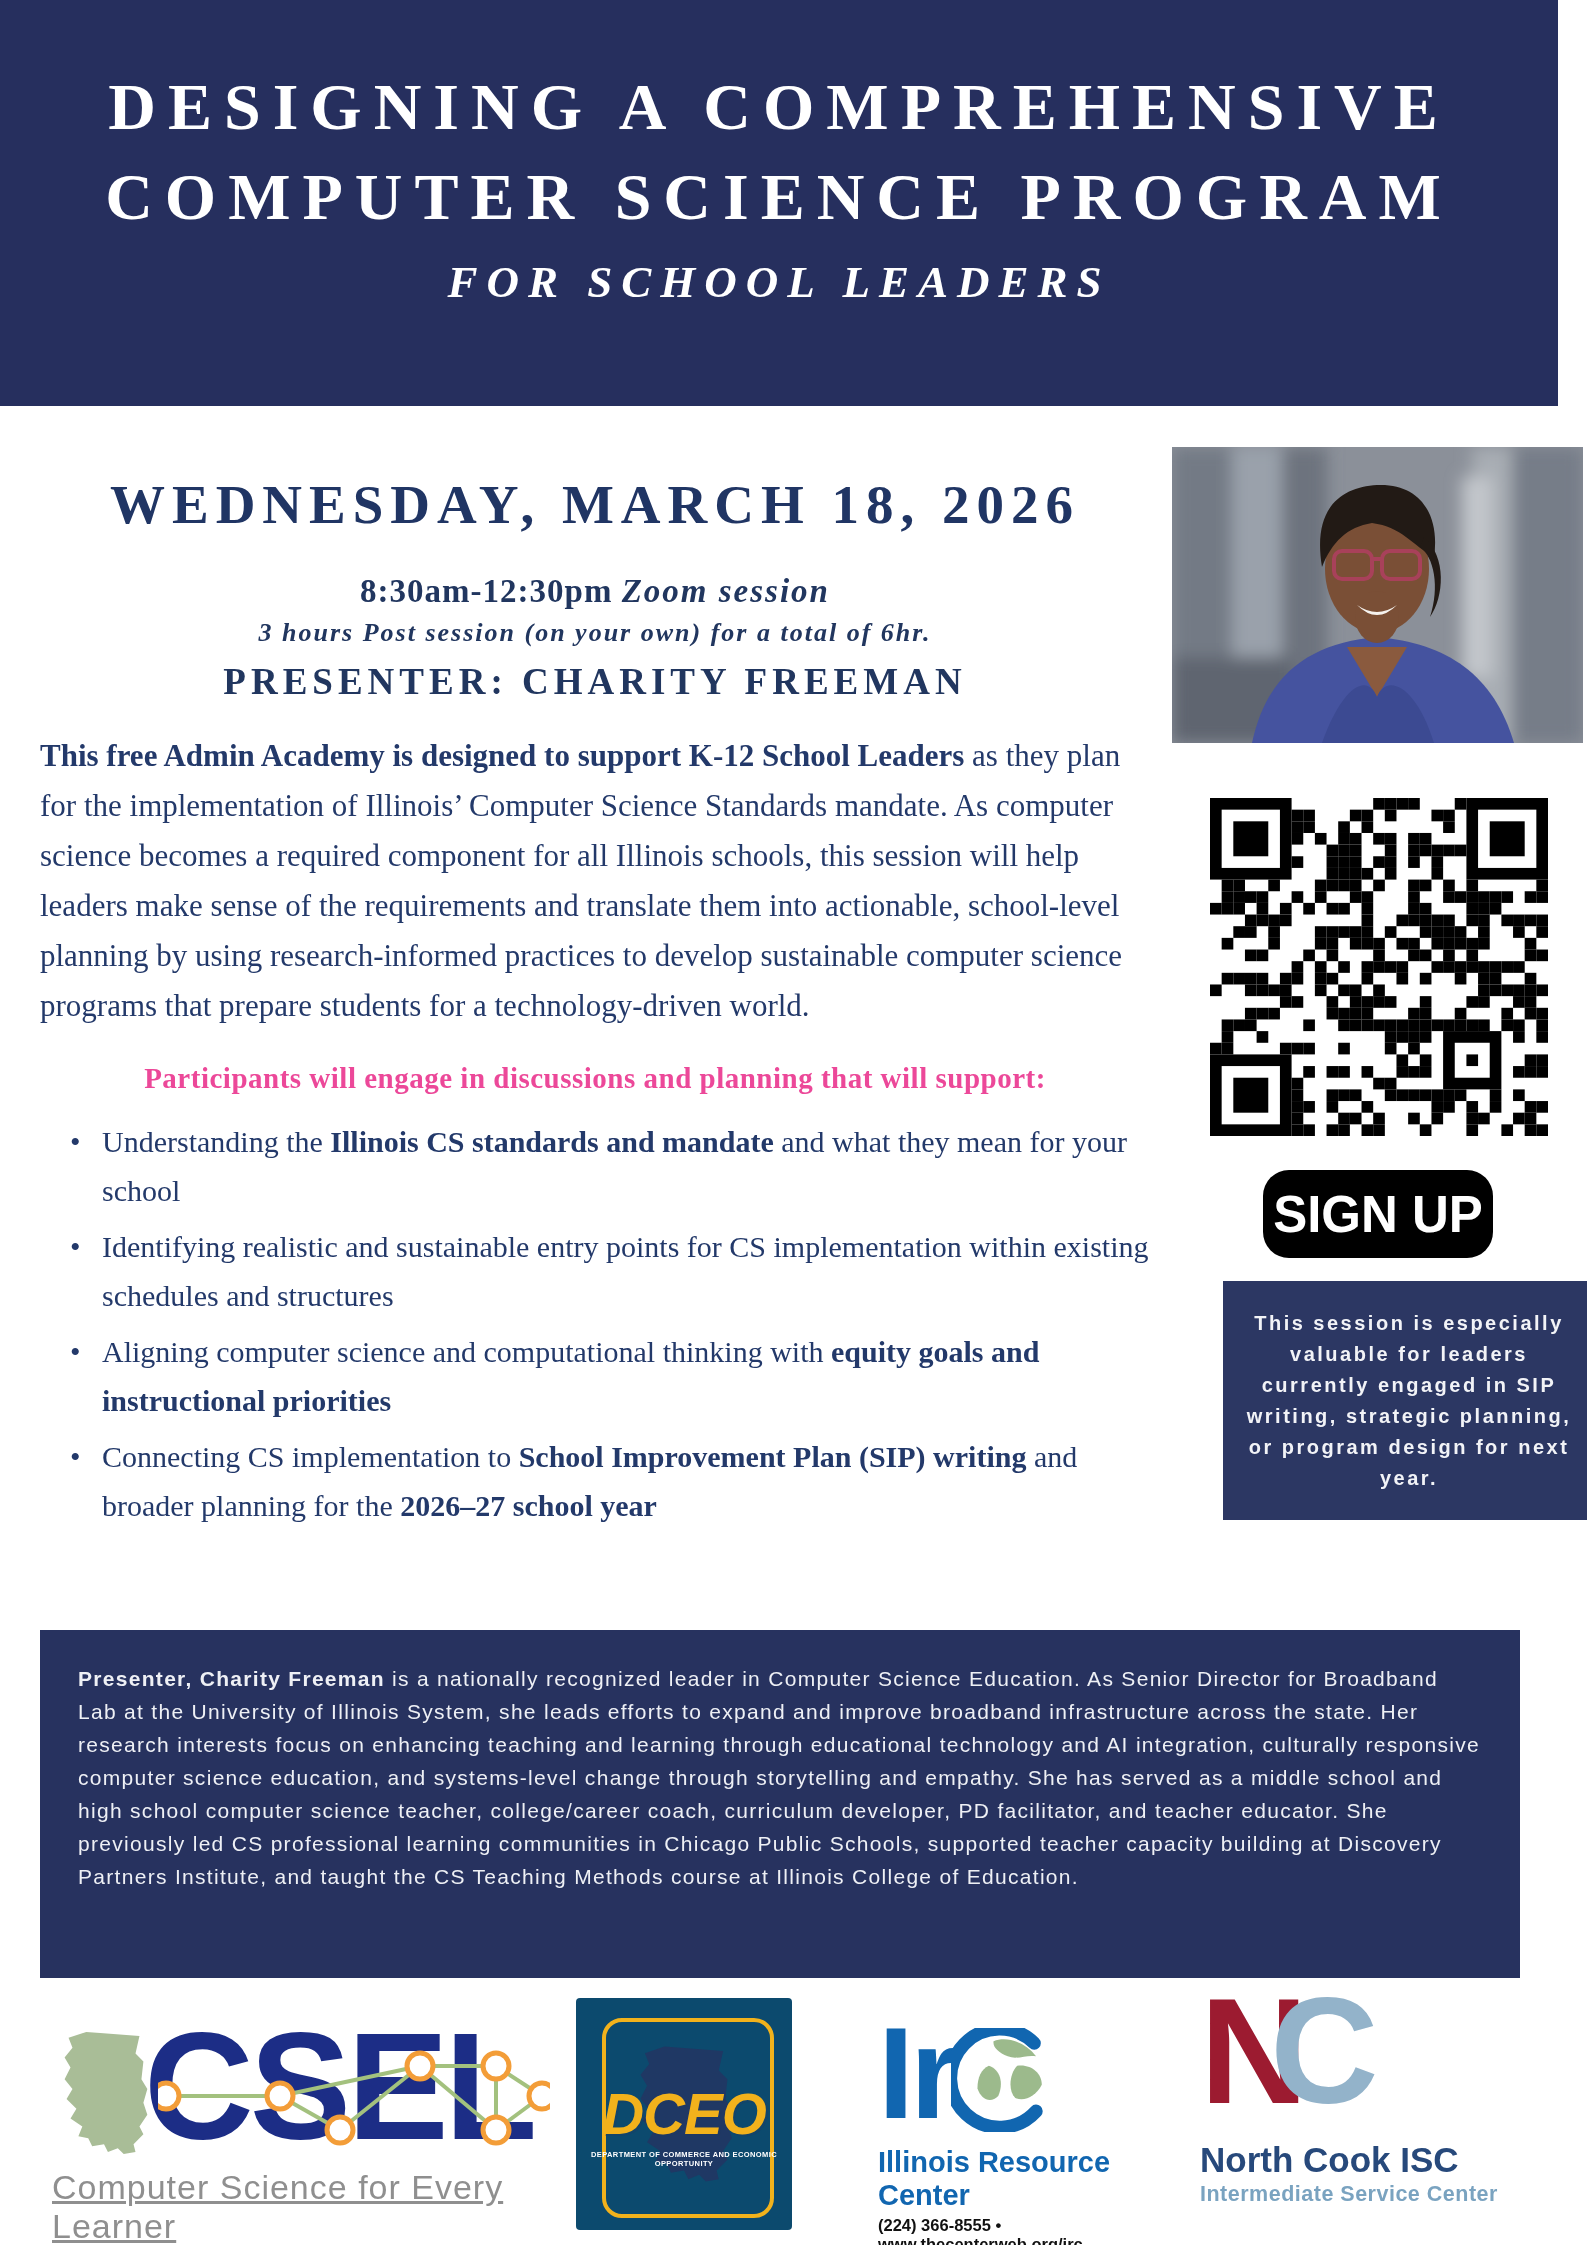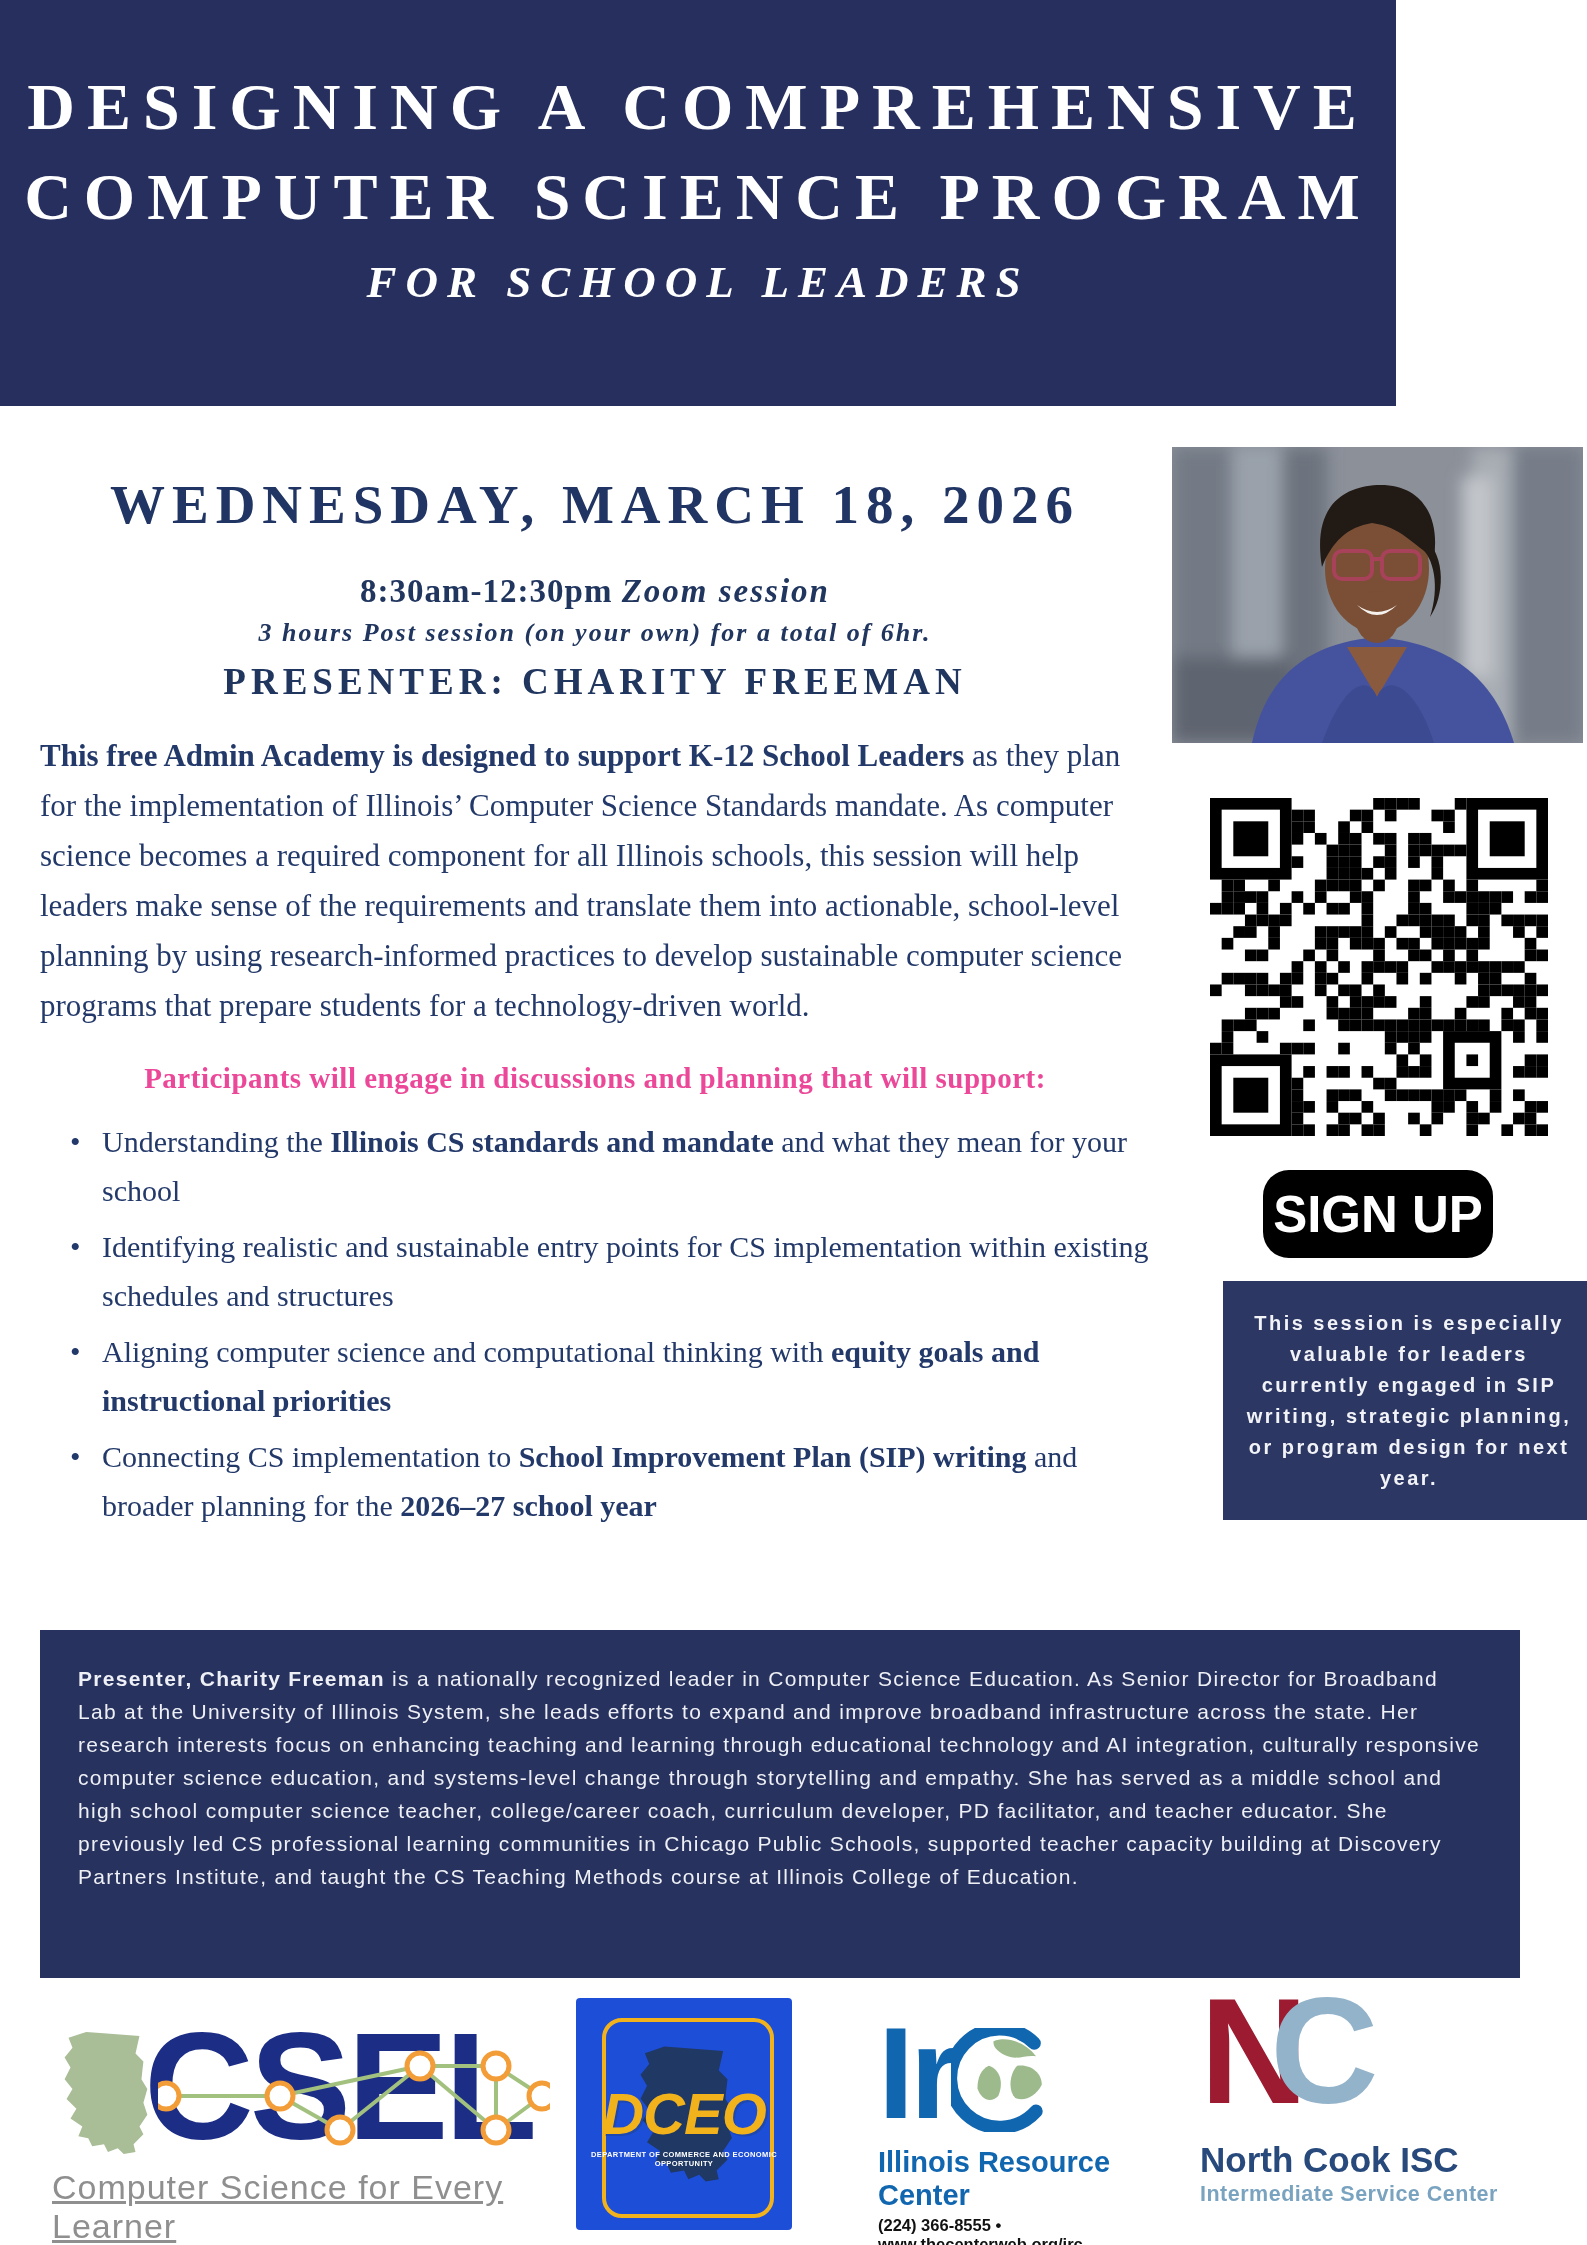--- a/index.html
+++ b/index.html
@@ -3,21 +3,21 @@
 <meta charset="utf-8">
 <style>
   html,body{margin:0;padding:0;}
   body{
     width:1587px;height:2245px;position:relative;background:#ffffff;overflow:hidden;
     font-family:"Liberation Serif","DejaVu Serif",serif;color:#21365f;
   }
 
   
   .banner{
-    position:absolute;left:0;top:0;width:1396px;height:406px;
+    position:absolute;left:0;top:0;width:1558px;height:406px;
     background:#262f5e;color:#ffffff;text-align:center;
   }
   .banner .t1,.banner .t2{
     font-size:66px;font-weight:bold;letter-spacing:12px;line-height:90px;
   }
   .banner .t1{padding-top:62px;}
   .banner .sub{
     font-size:45px;font-weight:bold;font-style:italic;letter-spacing:9px;margin-top:14px;text-align:center;
   }
 
@@ -87,21 +87,21 @@
     font-weight:bold;font-size:152px;line-height:152px;letter-spacing:-4px;color:#1c2d86;
   }
   .csel-net{position:absolute;left:118px;top:8px;width:392px;height:150px;pointer-events:none;}
   .csel-tagline{
     position:absolute;left:12px;top:158px;width:480px;
     font-family:"Liberation Sans","DejaVu Sans",sans-serif;
     font-size:34px;color:#8f8f8f;letter-spacing:1px;font-weight:400;text-decoration:underline;
   }
 
   .logo-dceo{
-    position:absolute;left:576px;top:1998px;width:216px;height:232px;background:#1d4ed8;border-radius:4px;
+    position:absolute;left:576px;top:1998px;width:216px;height:232px;background:#0c4a6e;border-radius:4px;
   }
   .dceo-frame{
     position:absolute;left:26px;top:20px;width:164px;height:192px;border:4px solid #f2b21c;border-radius:20px;
   }
   .dceo-illinois{position:absolute;left:58px;top:16px;width:100px;height:200px;}
   .dceo-word{
     position:absolute;left:0;top:82px;width:216px;text-align:center;
     font-family:"Liberation Sans","DejaVu Sans",sans-serif;
     font-weight:bold;font-style:italic;font-size:58px;color:#f2b21c;letter-spacing:-1px;
     text-shadow:2px 2px 0 #1f386455;

